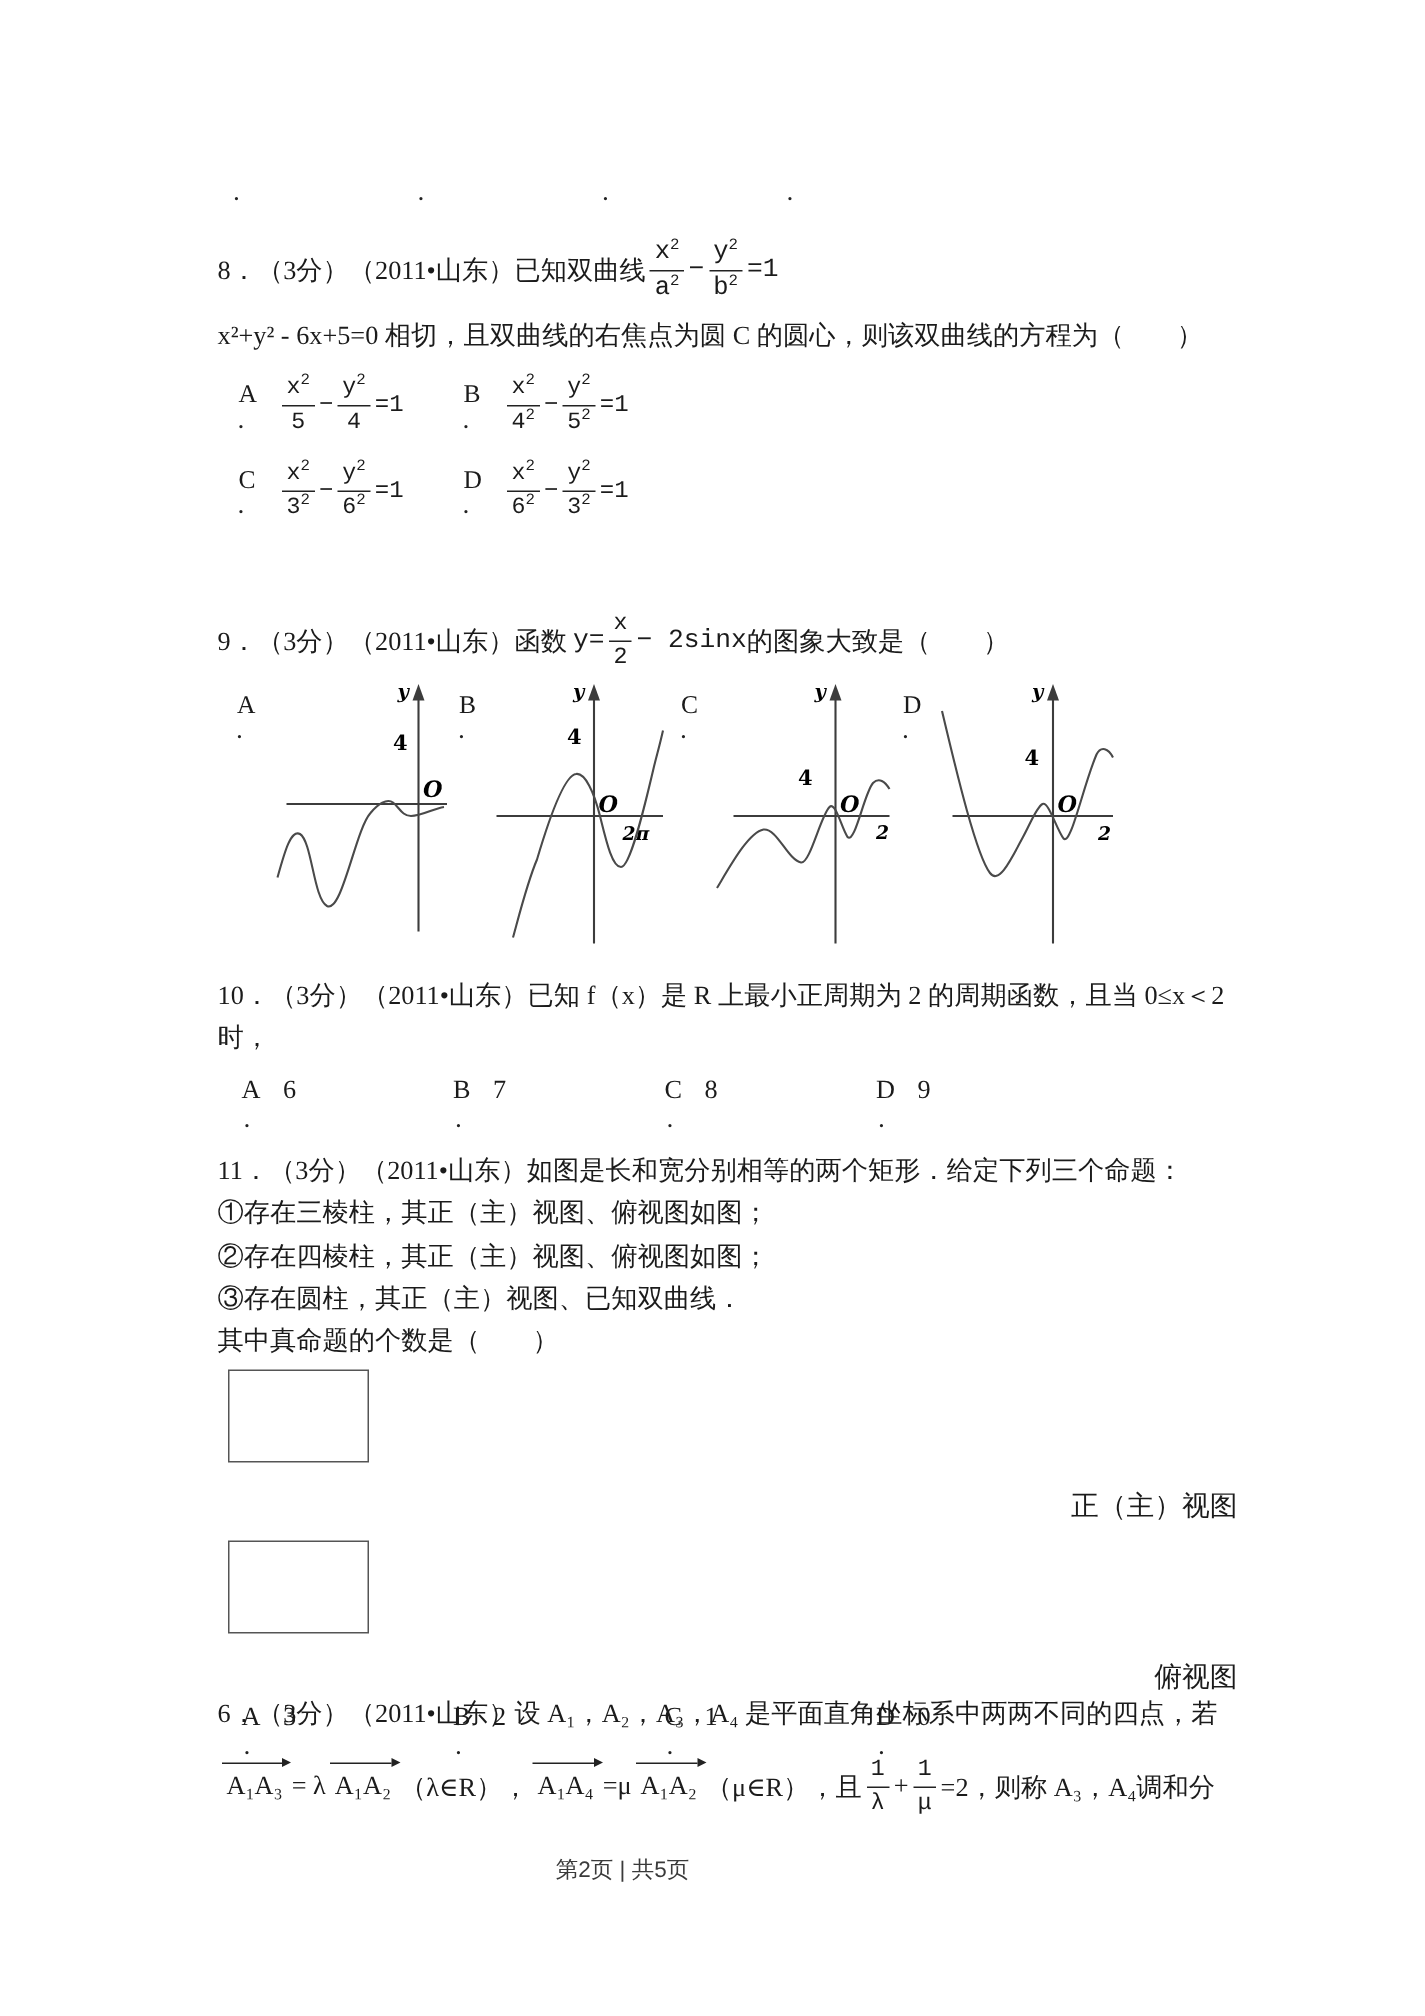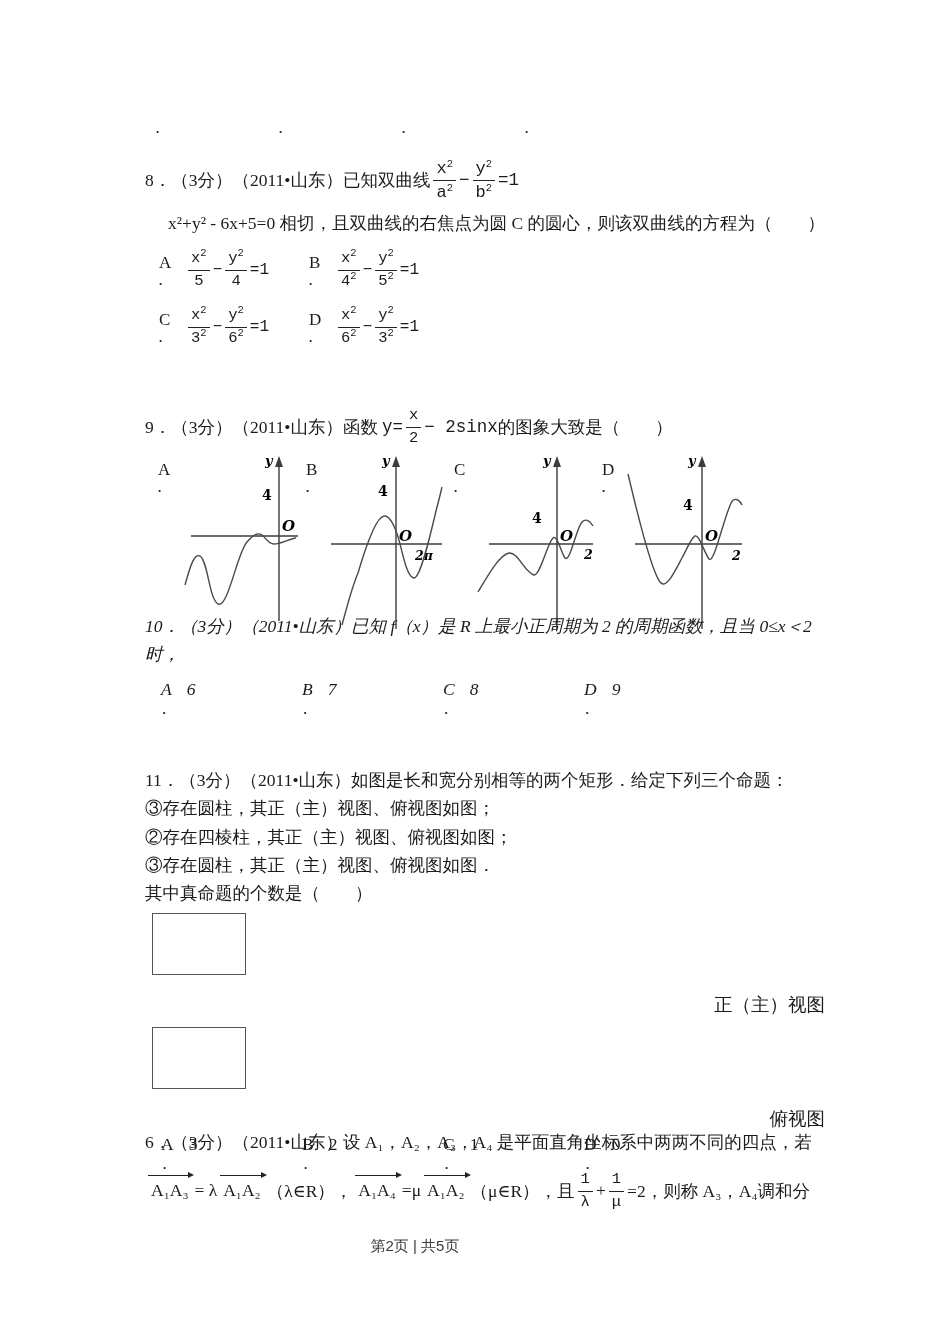--- a/index.html
+++ b/index.html
@@ -46,21 +46,21 @@
   
   .viewrect{width:92px;height:60px;border:1.6px solid #555;margin-left:7px;background:#fff;}
   .figlab{font-size:18.5px;margin-top:19px;line-height:1.2;text-align:right;}
   
   .vec{position:relative;display:inline-block;margin:0 4px;padding:0 2px;}
   .vec::before{content:"";position:absolute;left:-1px;right:2px;top:-5px;border-top:1.4px solid #222;}
   .vec::after{content:"";position:absolute;right:-4px;top:-8.5px;width:0;height:0;
               border-top:3.5px solid transparent;border-bottom:3.5px solid transparent;border-left:6px solid #222;}
   .footer{position:absolute;top:1237px;left:0;width:830px;text-align:center;
           font-size:15px;color:#3a3a3a;font-family:"Liberation Sans","DejaVu Sans",sans-serif;}
-  .gap{margin-top:7px;text-align:right;}
+  .gap{margin-top:7px;}
 </style>
 </head>
 <body>
 
 <div class="page">
 
   <div class="blk dotsrow" style="top:122px;">
     <span class="d">.</span>
     <span class="d">.</span>
     <span class="d">.</span>
@@ -242,21 +242,21 @@
           <text class="ty" x="63" y="14">y</text>
           <text class="t4" x="58" y="59">4</text>
           <text class="to" x="80" y="90">O</text>
           <text class="tx" x="107" y="109">2</text>
           <path d="M3,23 C10,52 25,118 35,131 C41,139 49,122 57,107 C62,98 66,87 70,85 C74,83 79,101 84,108 C89,113 97,73 106,52 C109,46 114,48 117,54"></path>
         </svg>
       </div>
     </div>
   </section>
 
-  <section class="blk" style="top:612px;font-style:italic;">
+  <section class="blk" style="top:649px;">
     <div class="line"><span>10．</span><span>（3分）（2011•山东）已知 f（x）是 R 上最小正周期为 2 的周期函数，且当 0≤x＜2 时，</span></div>
     <div class="optsrow">
       <div class="opt">
         <div><span class="letter">A</span><span>6</span></div>
         <div class="d">.</div>
       </div>
       <div class="opt">
         <div><span class="letter">B</span><span>7</span></div>
         <div class="d">.</div>
       </div>
@@ -266,23 +266,23 @@
       </div>
       <div class="opt">
         <div><span class="letter">D</span><span>9</span></div>
         <div class="d">.</div>
       </div>
     </div>
   </section>
 
   <section class="blk" style="top:766px;">
     <div class="line"><span>11．</span><span>（3分）（2011•山东）如图是长和宽分别相等的两个矩形．给定下列三个命题：</span></div>
-    <div class="line">③存在圆柱，其正（主）视图、俯视图如图；</div>
+    <div class="line">①存在三棱柱，其正（主）视图、俯视图如图；</div>
     <div class="line">②存在四棱柱，其正（主）视图、俯视图如图；</div>
-    <div class="line">③存在圆柱，其正（主）视图、俯视图如图．</div>
+    <div class="line">③存在圆柱，其正（主）视图、已知双曲线．</div>
     <div class="line">其中真命题的个数是（　　）</div>
     <div class="viewrect" style="margin-top:5px;"></div>
     <div class="figlab">正（主）视图</div>
     <div class="viewrect" style="margin-top:11px;"></div>
     <div class="figlab" style="margin-left:22px;">俯视图</div>
     <div class="optsrow" style="margin-top:4px;">
       <div class="opt">
         <div><span class="letter">A</span><span>3</span></div>
         <div class="d">.</div>
       </div>

